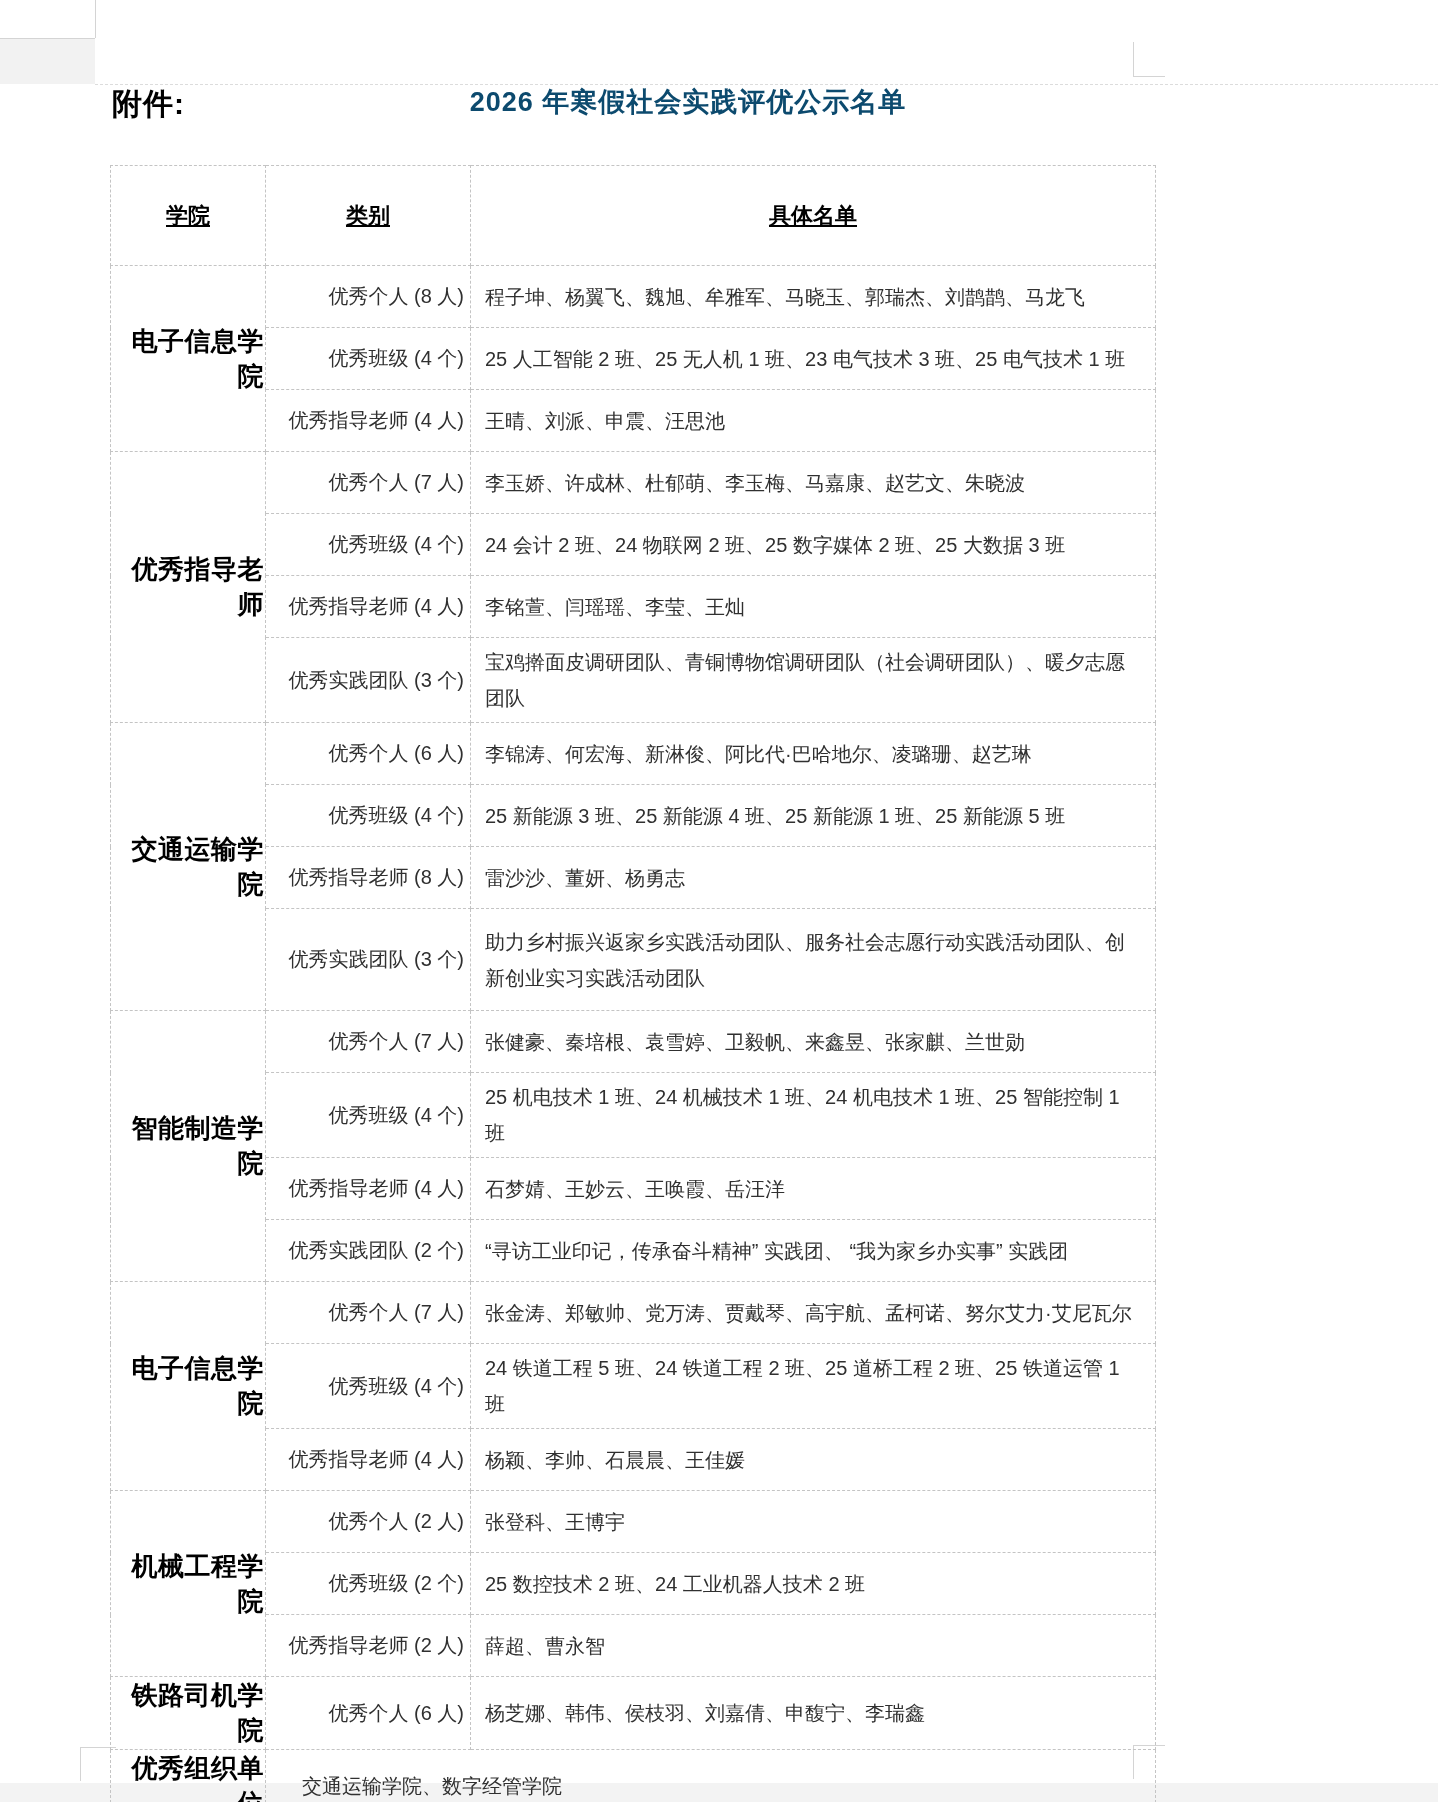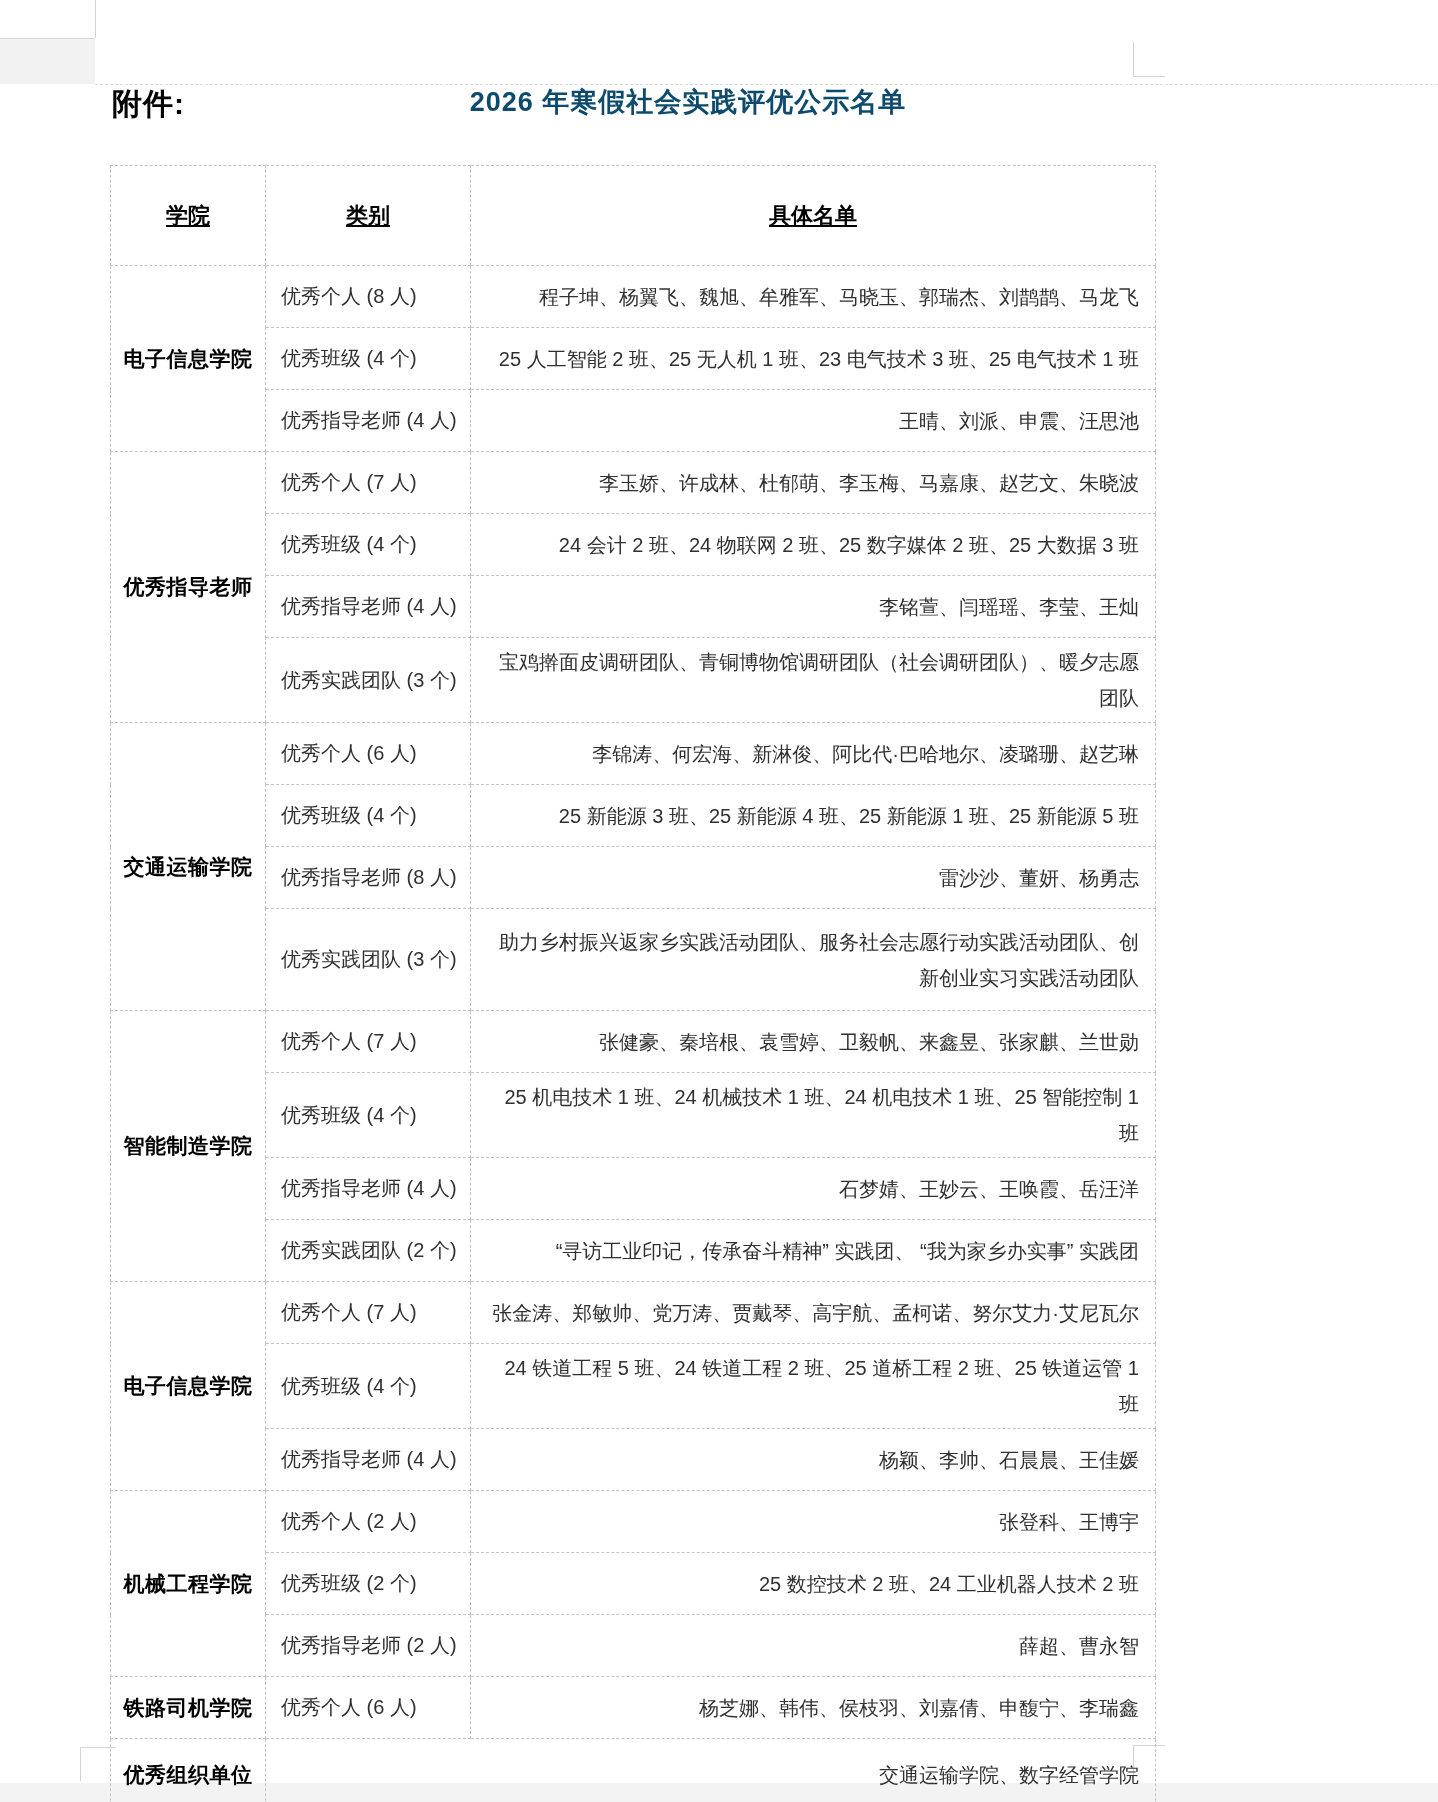--- a/index.html
+++ b/index.html
@@ -31,28 +31,28 @@
   }
   .roster th, .roster td { border:1px dashed #c4c4c4; }
   .roster th {
     font-size:22px; font-weight:bold; color:#000; text-align:center; vertical-align:middle;text-decoration:underline;
   }
   tr.head-row { height:100px; }
   tr.body-row { height:62px; }
   tr.tall-row { height:102px; }
   tr.footer-row { height:72px; }
   td.college {
-    font-weight:bold; font-size:21px; color:#000;
-    text-align:center; vertical-align:middle; letter-spacing:0.5px;
+    font-weight:bold; font-size:26px; color:#000;
+    text-align:right; vertical-align:middle; letter-spacing:0.5px;
   }
   td.category {
-    font-size:20px; color:#303030; padding:4px 6px 4px 15px; vertical-align:middle; white-space:nowrap;
+    font-size:20px; color:#303030; padding:4px 6px 4px 15px; vertical-align:middle; white-space:nowrap;text-align:right;
   }
   td.detail {
-    font-size:20px; color:#303030; padding:6px 16px 6px 14px; vertical-align:middle; line-height:1.8;text-align:right;
+    font-size:20px; color:#303030; padding:6px 16px 6px 14px; vertical-align:middle; line-height:1.8;
   }
   td.footer-detail { padding-left:36px; }
 </style>
 </head>
 <body>
 
 <div class="gutter-tl"></div>
 <div class="hline" style="left:0; top:38px; width:95px;"></div>
 <div class="vline" style="left:95px; top:0; height:38px;"></div>
 <div class="dash-top"></div>

